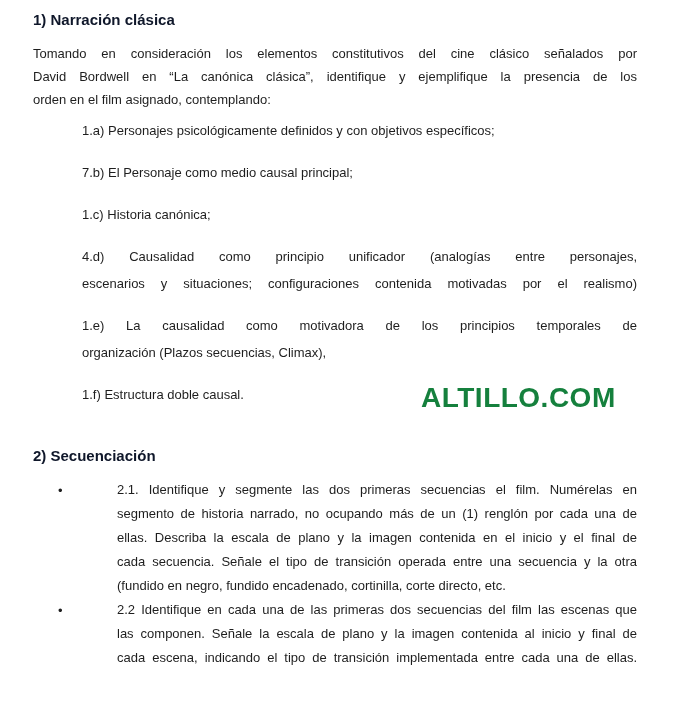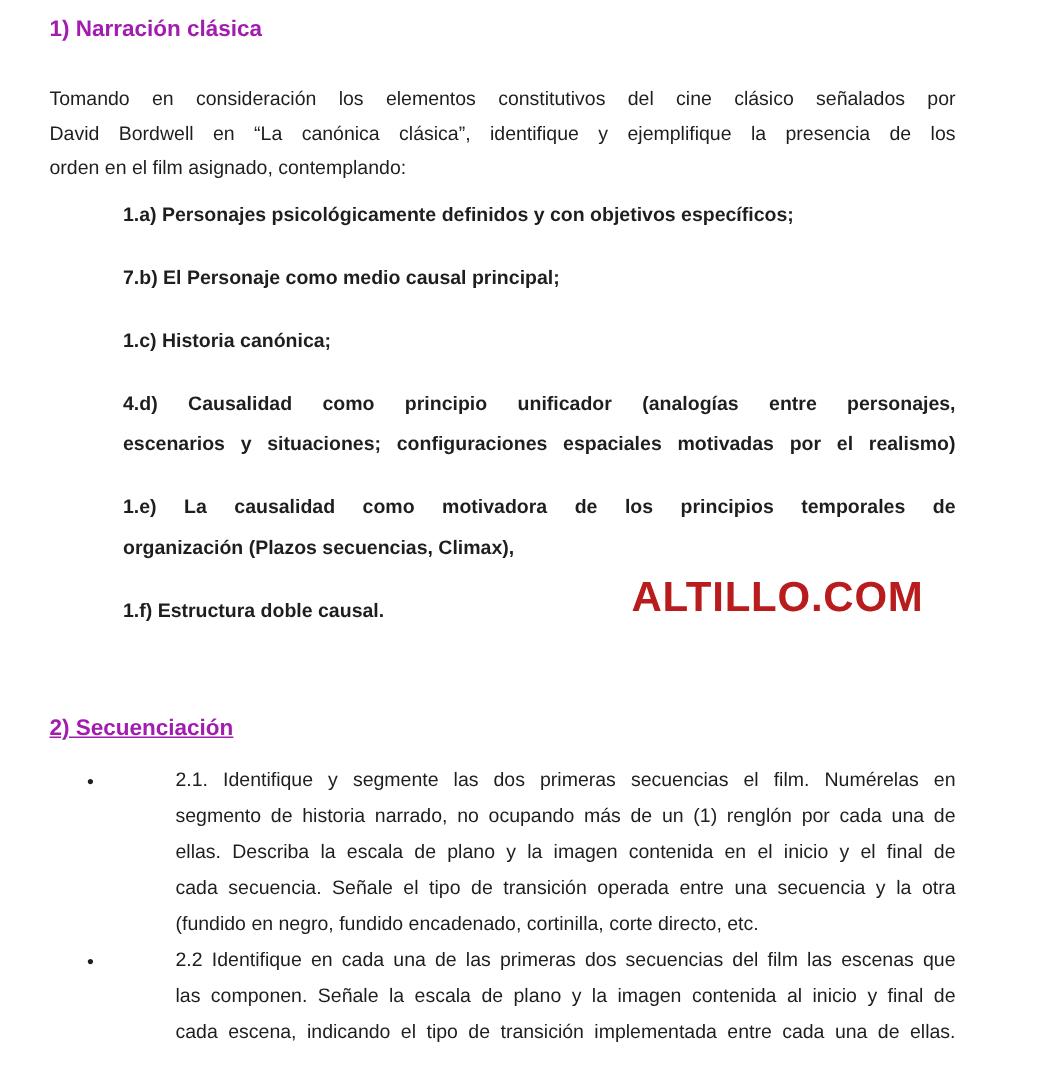--- a/index.html
+++ b/index.html
@@ -13,43 +13,43 @@
     font-family: "Liberation Sans", sans-serif;
     font-size: 13px;
     color: #1e1e1e;
     overflow: hidden;
   }
   .heading {
     margin: 0;
     font-size: 15px;
     line-height: 20px;
     font-weight: 700;
-    color: #a21caf;
+    color: #0f172a;
   }
-  .heading.sec2 { margin-top: 56px; text-decoration: underline; }
-  .intro { margin-top: 24px; }
+  .heading.sec2 { margin-top: 38px; }
+  .intro { margin-top: 12px; }
   .intro .line { line-height: 23px; }
-  .clause { margin: 15px 0 0 49px; font-weight: bold; }
+  .clause { margin: 15px 0 0 49px; }
   .intro + .clause { margin-top: 6px; }
   .clause .line { line-height: 27px; }
   .line {
     text-align: justify;
     text-align-last: justify;
     text-justify: inter-word;
   }
   .line.left { text-align-last: left; }
   .watermark {
     position: absolute;
     left: 421px;
     top: 385px;
     font-size: 28px;
     line-height: 26px;
     font-weight: 700;
     letter-spacing: 0.5px;
-    color: #b91c1c;
+    color: #15803d;
     font-family: "Liberation Sans", sans-serif;
   }
   .bullets {
     list-style: none;
     margin: 12px 0 0 0;
     padding: 0;
   }
   .bullets li { position: relative; padding-left: 49px; }
   .marker {
     position: absolute;
@@ -78,21 +78,21 @@
       <div class="line left">1.a) Personajes psicológicamente definidos y con objetivos específicos;</div>
     </div>
   <div class="clause">
       <div class="line left">7.b) El Personaje como medio causal principal;</div>
     </div>
   <div class="clause">
       <div class="line left">1.c) Historia canónica;</div>
     </div>
   <div class="clause">
       <div class="line">4.d) Causalidad como principio unificador (analogías entre personajes,</div>
-      <div class="line">escenarios y situaciones; configuraciones espaciales motivadas por el realismo)</div>
+      <div class="line">escenarios y situaciones; configuraciones contenida motivadas por el realismo)</div>
     </div>
   <div class="clause">
       <div class="line">1.e) La causalidad como motivadora de los principios temporales de</div>
       <div class="line left">organización (Plazos secuencias, Climax),</div>
     </div>
   <div class="clause">
       <div class="line left">1.f) Estructura doble causal.</div>
     </div>
 
   <div class="watermark">ALTILLO.COM</div>

